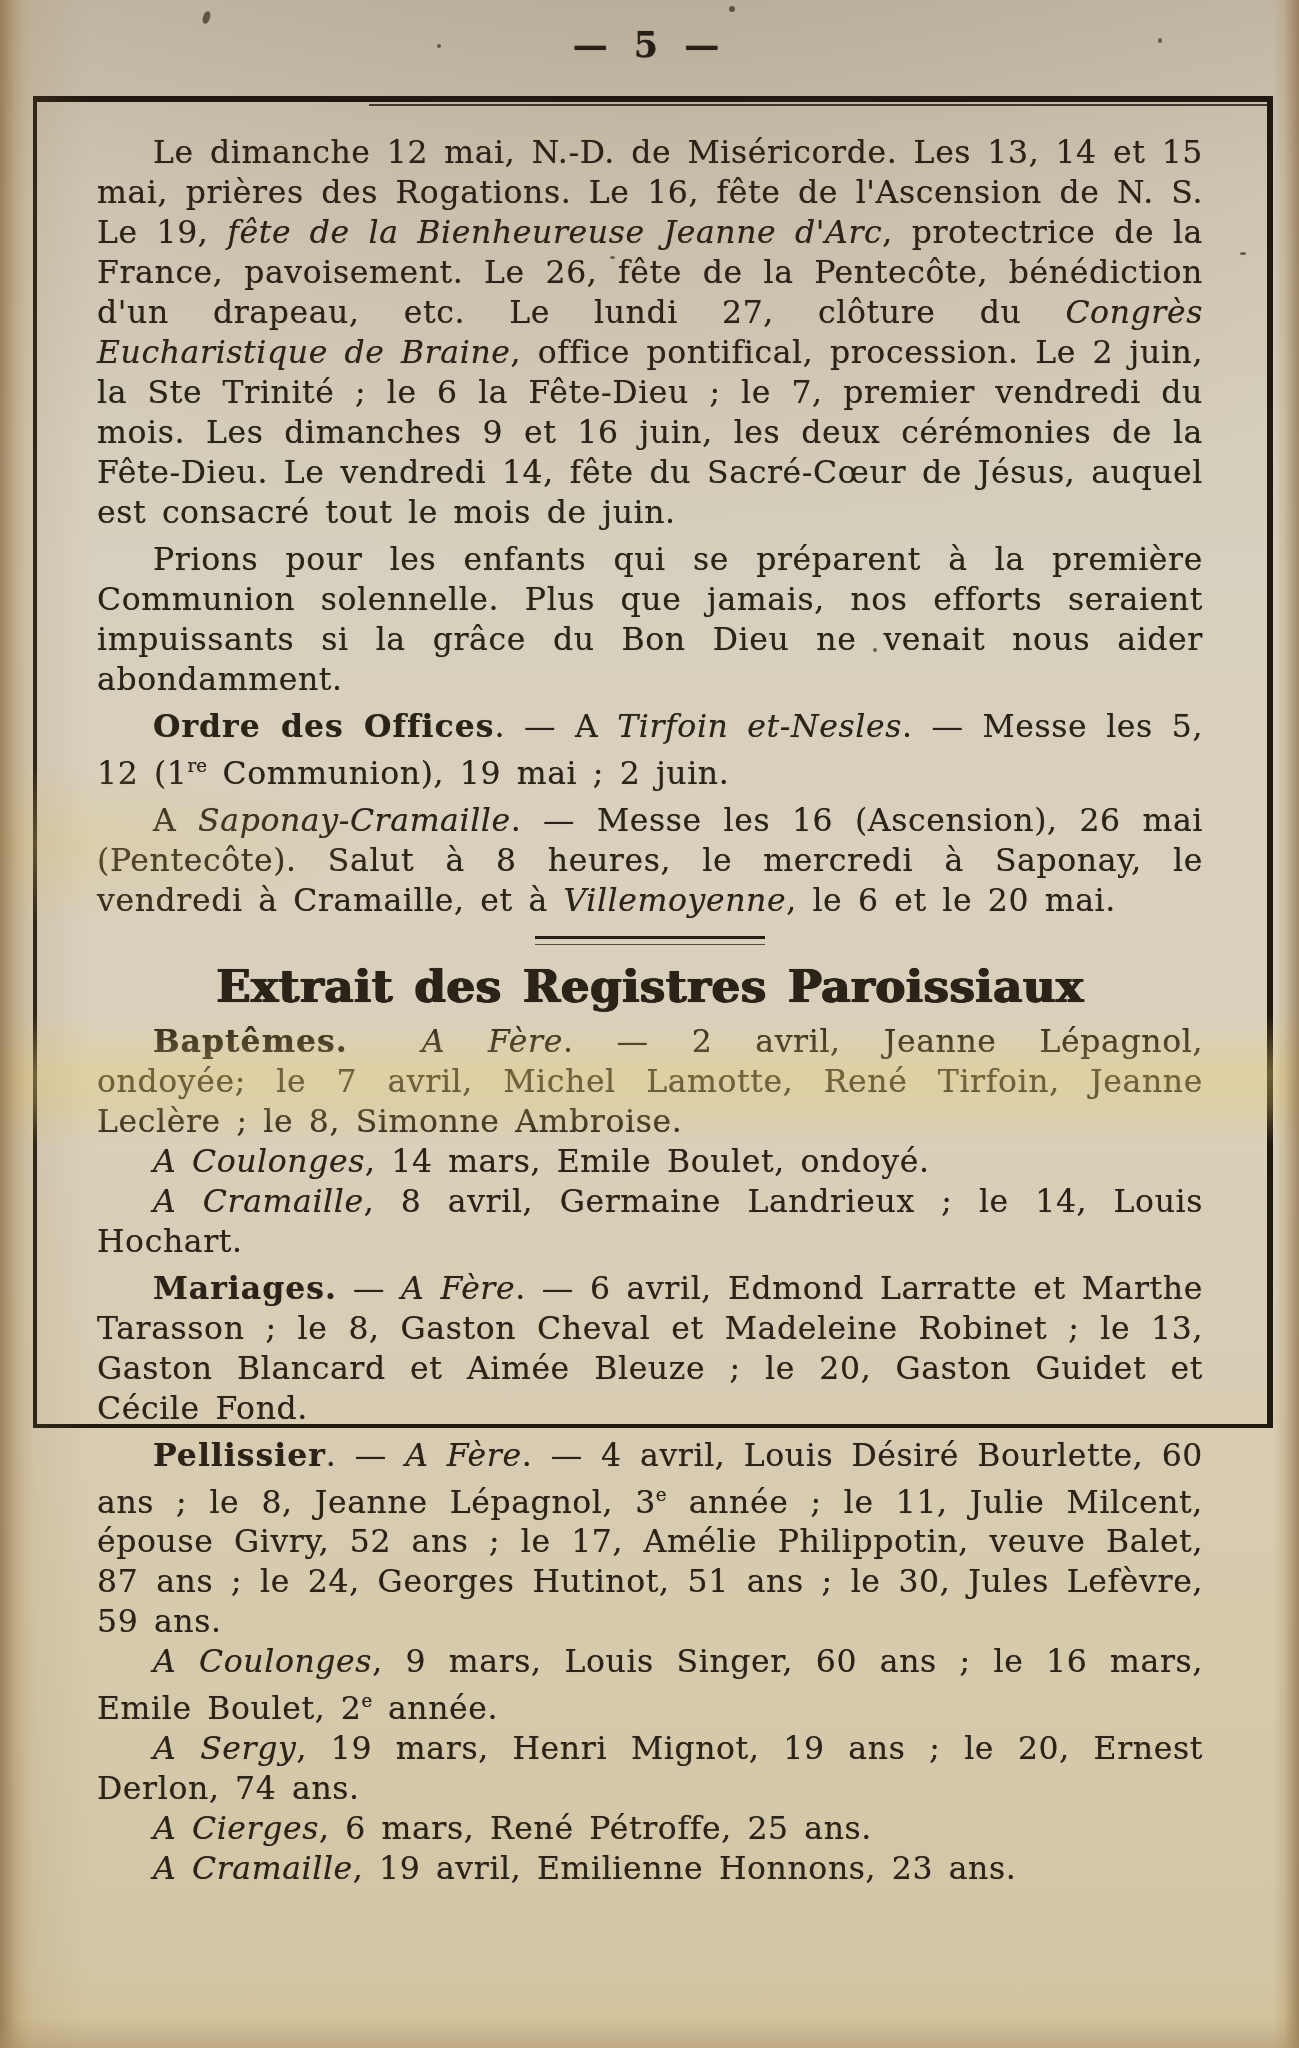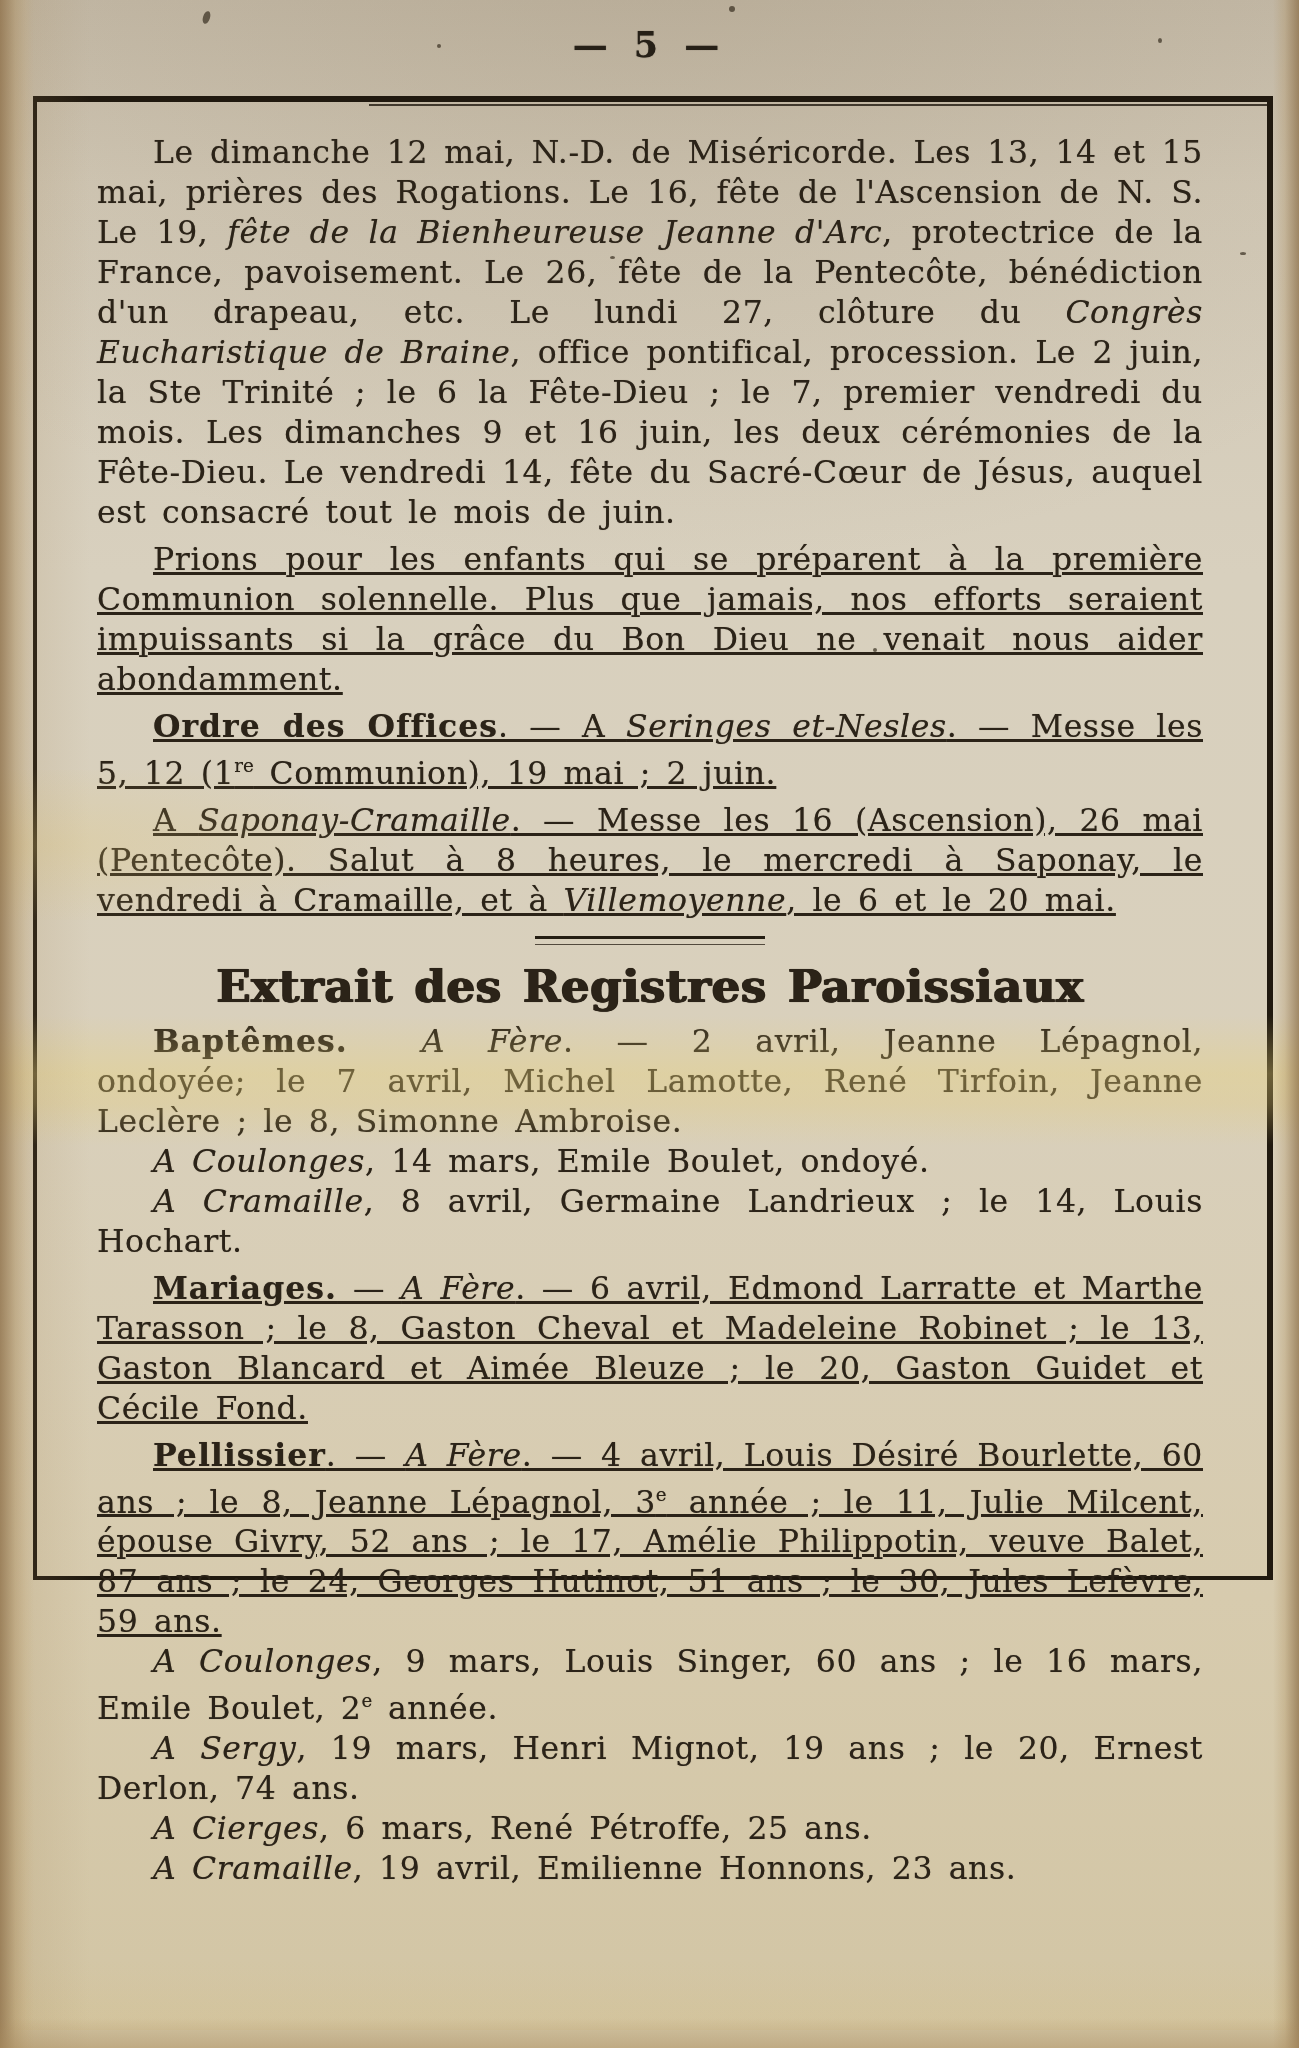--- a/index.html
+++ b/index.html
@@ -33,36 +33,36 @@
   .s5{left:610px;top:256px;width:5px;height:3px;}
   .s6{left:1240px;top:252px;width:6px;height:3px;}
   .s7{left:873px;top:648px;width:4px;height:4px;}
 
   .page-number{
     position:absolute;top:24px;left:0;right:0;text-align:center;
     font-size:35px;font-weight:bold;letter-spacing:7px;color:#262017;
     text-shadow:0 0 1px rgba(38,32,23,0.55);
   }
   .frame{
-    position:absolute;left:33px;top:96px;width:1240px;height:1484px;
+    position:absolute;left:33px;top:96px;width:1240px;height:1332px;
     box-sizing:border-box;
     border:4px solid #20190f;border-top-width:6px;border-right-width:6px;
     padding:30px 64px 0 60px;
   }
   .frame::after{ 
     content:"";position:absolute;left:27%;right:-1px;top:2px;height:2px;
     background:rgba(32,25,15,0.8);
   }
   .frame p{
     margin:0;font-size:31.5px;line-height:40px;text-align:justify;
     letter-spacing:0.6px;word-spacing:5px;color:#2b2318;
     text-shadow:0 0 0.7px rgba(43,35,24,0.5);
   }
   .indent{text-indent:56px;}
-  .sp{margin-top:7px !important;text-decoration:underline;}
+  .sp{margin-top:7px !important;}
   .it{font-style:italic;}
   .b{font-weight:bold;letter-spacing:1px;}
   .label-gap{margin-right:74px;}
   .sup{font-size:0.58em;vertical-align:super;letter-spacing:0;}
   .divider{
     width:230px;height:5px;margin:16px auto 16px;
     border-top:3px solid #251e13;border-bottom:1px solid rgba(37,30,19,0.75);
   }
   .registres-title{
     font-size:45px !important;font-weight:bold;text-align:center !important;
@@ -77,21 +77,21 @@
 <div class="sheet">
 
   <div class="page-number">— 5 —</div>
 
   <div class="frame">
 
     <p class="indent"><span>Le dimanche 12 mai, N.-D. de Miséricorde. Les 13, 14 et 15 mai, prières des Rogations. Le 16, fête de l'Ascension de N. S. Le 19, </span><span class="it">fête de la Bienheureuse Jeanne d'Arc</span><span>, protectrice de la France, pavoisement. Le 26, fête de la Pentecôte, bénédiction d'un drapeau, etc. Le lundi 27, clôture du </span><span class="it">Congrès Eucharistique de Braine</span><span>, office pontifical, procession. Le 2 juin, la Ste Trinité ; le 6 la Fête-Dieu ; le 7, premier vendredi du mois. Les dimanches 9 et 16 juin, les deux cérémonies de la Fête-Dieu. Le vendredi 14, fête du Sacré-Cœur de Jésus, auquel est consacré tout le mois de juin.</span></p>
 
     <p class="indent sp"><span>Prions pour les enfants qui se préparent à la première Communion solennelle. Plus que jamais, nos efforts seraient impuissants si la grâce du Bon Dieu ne venait nous aider abondamment.</span></p>
 
-    <p class="indent sp"><span class="b">Ordre des Offices</span><span>. — A </span><span class="it">Seringes et-Nesles</span><span>. — Messe les 5, 12 (1</span><span class="sup">re</span><span> Communion), 19 mai ; 2 juin.</span></p>
+    <p class="indent sp"><span class="b">Ordre des Offices</span><span>. — A </span><span class="it">Tirfoin et-Nesles</span><span>. — Messe les 5, 12 (1</span><span class="sup">re</span><span> Communion), 19 mai ; 2 juin.</span></p>
 
     <p class="indent sp"><span>A </span><span class="it">Saponay-Cramaille</span><span>. — Messe les 16 (Ascension), 26 mai (Pentecôte). Salut à 8 heures, le mercredi à Saponay, le vendredi à Cramaille, et à </span><span class="it">Villemoyenne</span><span>, le 6 et le 20 mai.</span></p>
 
     <div class="divider"></div>
 
     <p class="registres-title">Extrait des Registres Paroissiaux</p>
 
     <p class="indent"><span class="b label-gap">Baptêmes.</span><span class="it">A Fère</span><span>. — 2 avril, Jeanne Lépagnol, ondoyée; le 7 avril, Michel Lamotte, René Tirfoin, Jeanne Leclère ; le 8, Simonne Ambroise.</span></p>
 
     <p class="indent"><span class="it">A Coulonges</span><span>, 14 mars, Emile Boulet, ondoyé.</span></p>

